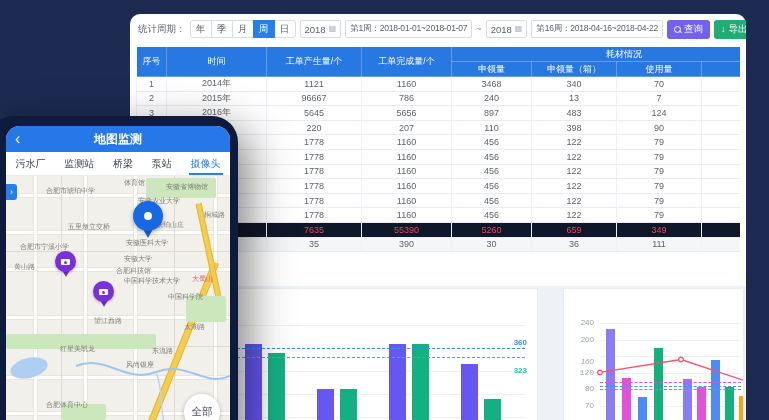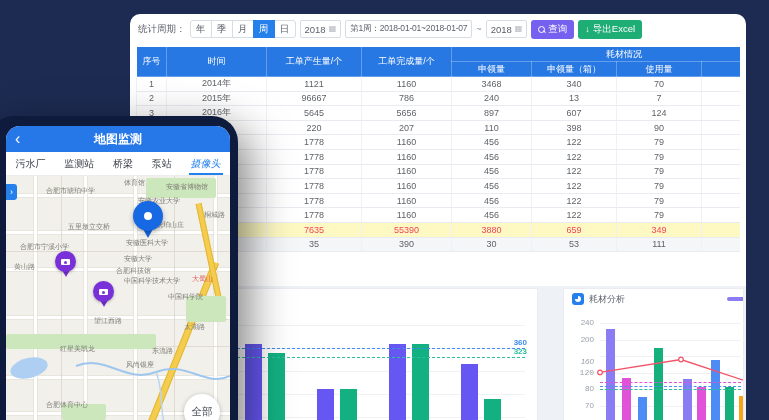--- a/index.html
+++ b/index.html
@@ -34,21 +34,21 @@
   .mag-icon::before{content:"";position:absolute;left:0;top:0;width:5px;height:5px;border:1.2px solid #fff;border-radius:50%;}
   .mag-icon::after{content:"";position:absolute;left:5px;top:5px;width:2.5px;height:1.2px;background:#fff;transform:rotate(45deg);}
   .dl-icon{font-size:9px;line-height:1;}
 
   
   .table-wrap{margin:2px 6px 0;overflow:hidden;height:213px;}
   table{border-collapse:collapse;table-layout:fixed;width:660px;}
   th{background:#2878e4;color:#fff;font-weight:normal;font-size:9px;border:1px solid rgba(255,255,255,.28);height:15px;padding:0;}
   td{border:1px solid #f0f1f5;border-bottom:1px solid #e9ebf0;font-size:9px;color:#5f6368;
     text-align:center;height:14.6px;padding:0;background:#fff;}
-  tr.total-row td{background:#fef9c3;color:#f0455c;}
+  tr.total-row td{background:#0f172a;color:#f0455c;}
   tr.avg-row td{background:#f5f6f8;}
 
   
   .charts{position:absolute;left:0;right:0;top:272px;bottom:0;background:#eef1f5;display:flex;
     padding:2px 0 0 6px;gap:25px;}
   .chart-card{position:relative;background:#fff;border:1px solid #e9edf2;border-bottom:none;overflow:hidden;}
   .chart-card.left{width:402px;}
   .chart-card.right{width:181px;}
   .legend{position:absolute;top:7px;right:10px;display:flex;gap:12px;align-items:center;z-index:3;}
   .legend-item{display:flex;align-items:center;gap:4px;font-size:8.5px;color:#6b7077;}
@@ -73,21 +73,21 @@
   .phone{position:absolute;left:-12px;top:116px;width:250px;height:330px;background:#0e1b3c;
     border-radius:26px;box-shadow:10px 14px 44px rgba(0,0,0,.5);}
   .screen{position:absolute;left:18px;top:10px;width:224px;height:320px;background:#fff;
     border-radius:14px 14px 0 0;overflow:hidden;}
   .m-header{height:26px;background:#2678e8;display:flex;align-items:center;justify-content:center;position:relative;}
   .back-icon{position:absolute;left:9px;top:1px;color:#fff;font-size:16px;line-height:24px;cursor:pointer;}
   .m-title{color:#fff;font-size:12px;font-weight:bold;}
   .m-tabs{height:24px;display:flex;align-items:stretch;justify-content:space-around;background:#fff;
     border-bottom:1px solid #ececec;}
   .m-tab{font-size:10px;color:#3a3f48;display:flex;align-items:center;cursor:pointer;position:relative;padding:0 2px;}
-  .m-tab.active{color:#2680eb;font-style:italic;}
+  .m-tab.active{color:#2680eb;}
   .m-tab.active::after{content:"";position:absolute;left:0;right:0;bottom:0;height:2px;background:#2680eb;}
   .map{position:absolute;left:0;right:0;top:50px;bottom:0;background:#f2f0ea;overflow:hidden;}
   .road-h{position:absolute;left:0;right:0;height:3px;background:#fff;box-shadow:0 0 0 .5px #ddd9cf;}
   .road-v{position:absolute;top:0;bottom:0;width:3px;background:#fff;box-shadow:0 0 0 .5px #ddd9cf;}
   .road-thin{position:absolute;background:#dfdbd2;}
   .highway{position:absolute;background:#f4cd4e;border-left:1px solid #e2b63a;border-right:1px solid #e2b63a;}
   .park{position:absolute;background:#cde7bd;border-radius:2px;}
   .lake{position:absolute;background:#aecff2;border-radius:50%;}
   .map-label{position:absolute;font-size:7px;color:#7d7d76;white-space:nowrap;z-index:2;}
   .map-label.red{color:#e05d5d;}
@@ -127,20 +127,21 @@
       <div class="select">
         <span>2018</span>
         <span class="cal-icon">▦</span>
       </div>
       <div class="week-box">第1周：2018-01-01~2018-01-07</div>
       <span class="range-sep">~</span>
       <div class="select">
         <span>2018</span>
         <span class="cal-icon">▦</span>
       </div>
+      <div class="week-box">第16周：2018-04-16~2018-04-22</div>
       <button class="btn btn-query">
         <span class="mag-icon"></span>
         <span>查询</span>
       </button>
       <button class="btn btn-excel">
         <span class="dl-icon">↓</span>
         <span>导出Excel</span>
       </button>
     </div>
 
@@ -191,21 +192,21 @@
               <td>13</td>
               <td>7</td>
               <td>690</td>
             </tr>
             <tr>
               <td>3</td>
               <td>2016年</td>
               <td>5645</td>
               <td>5656</td>
               <td>897</td>
-              <td>607</td>
+              <td>483</td>
               <td>124</td>
               <td>129</td>
             </tr>
             <tr>
               <td>4</td>
               <td>2017年</td>
               <td>220</td>
               <td>207</td>
               <td>110</td>
               <td>398</td>
@@ -270,32 +271,32 @@
               <td>456</td>
               <td>122</td>
               <td>79</td>
               <td>67</td>
             </tr>
             <tr class="total-row">
               <td></td>
               <td>合计</td>
               <td>7635</td>
               <td>55390</td>
-              <td>3880</td>
+              <td>5260</td>
               <td>659</td>
               <td>349</td>
               <td>332</td>
             </tr>
             <tr class="avg-row">
               <td></td>
               <td>平均值</td>
               <td>35</td>
               <td>390</td>
               <td>30</td>
-              <td>53</td>
+              <td>36</td>
               <td>111</td>
               <td>140</td>
             </tr>
           </tbody>
         </table>
     </div>
 
     <div class="charts">
       <div class="chart-card left">
         <div class="plot plot-left" id="left-plot">
@@ -309,30 +310,25 @@
             <div class="bar" style="left: 152px; width: 17px; top: 31.3504px; background: rgb(102, 86, 242);"></div>
             <div class="bar" style="left: 224px; width: 17px; top: 50.8151px; background: rgb(102, 86, 242);"></div>
             <div class="bar" style="left: 31px; width: 17px; top: 39.8662px; background: rgb(19, 177, 130);"></div>
             <div class="bar" style="left: 103px; width: 17px; top: 76.3625px; background: rgb(19, 177, 130);"></div>
             <div class="bar" style="left: 175px; width: 17px; top: 31.3504px; background: rgb(19, 177, 130);"></div>
             <div class="bar" style="left: 247px; width: 17px; top: 86.0949px; background: rgb(19, 177, 130);"></div>
             <div class="refline" style="top: 35px; border-color: rgb(61, 138, 242);">
               <span class="ref-label" style="color: rgb(61, 138, 242);">360</span>
             </div>
             <div class="refline" style="top: 44.0024px; border-color: rgb(43, 191, 158);">
-              <span class="ref-label" style="color: rgb(43, 191, 158);">323</span>
+              <span class="ref-label" style="color: rgb(43, 191, 158); margin-top: 19px;">323</span>
             </div>
           </div>
       </div>
       <div class="chart-card right">
-        <div class="rc-header">
-          <span class="rc-icon"></span>
-          <span class="rc-title">耗材分析</span>
-          <span class="rc-legend-pill"></span>
-        </div>
         <div id="right-axis">
             <div class="ytick" style="top: 29px;">240</div>
             <div class="ytick" style="top: 45.5975px;">200</div>
             <div class="ytick" style="top: 68px; font-style: italic;">160</div>
             <div class="ytick" style="top: 78.7925px; font-family: Liberation Mono, monospace;">120</div>
             <div class="ytick" style="top: 95.39px;">80</div>
             <div class="ytick" style="top: 111.988px;">70</div>
           </div>
         <div class="plot plot-right" id="right-plot">
             <div class="gridline" style="top: 4px;"></div>

